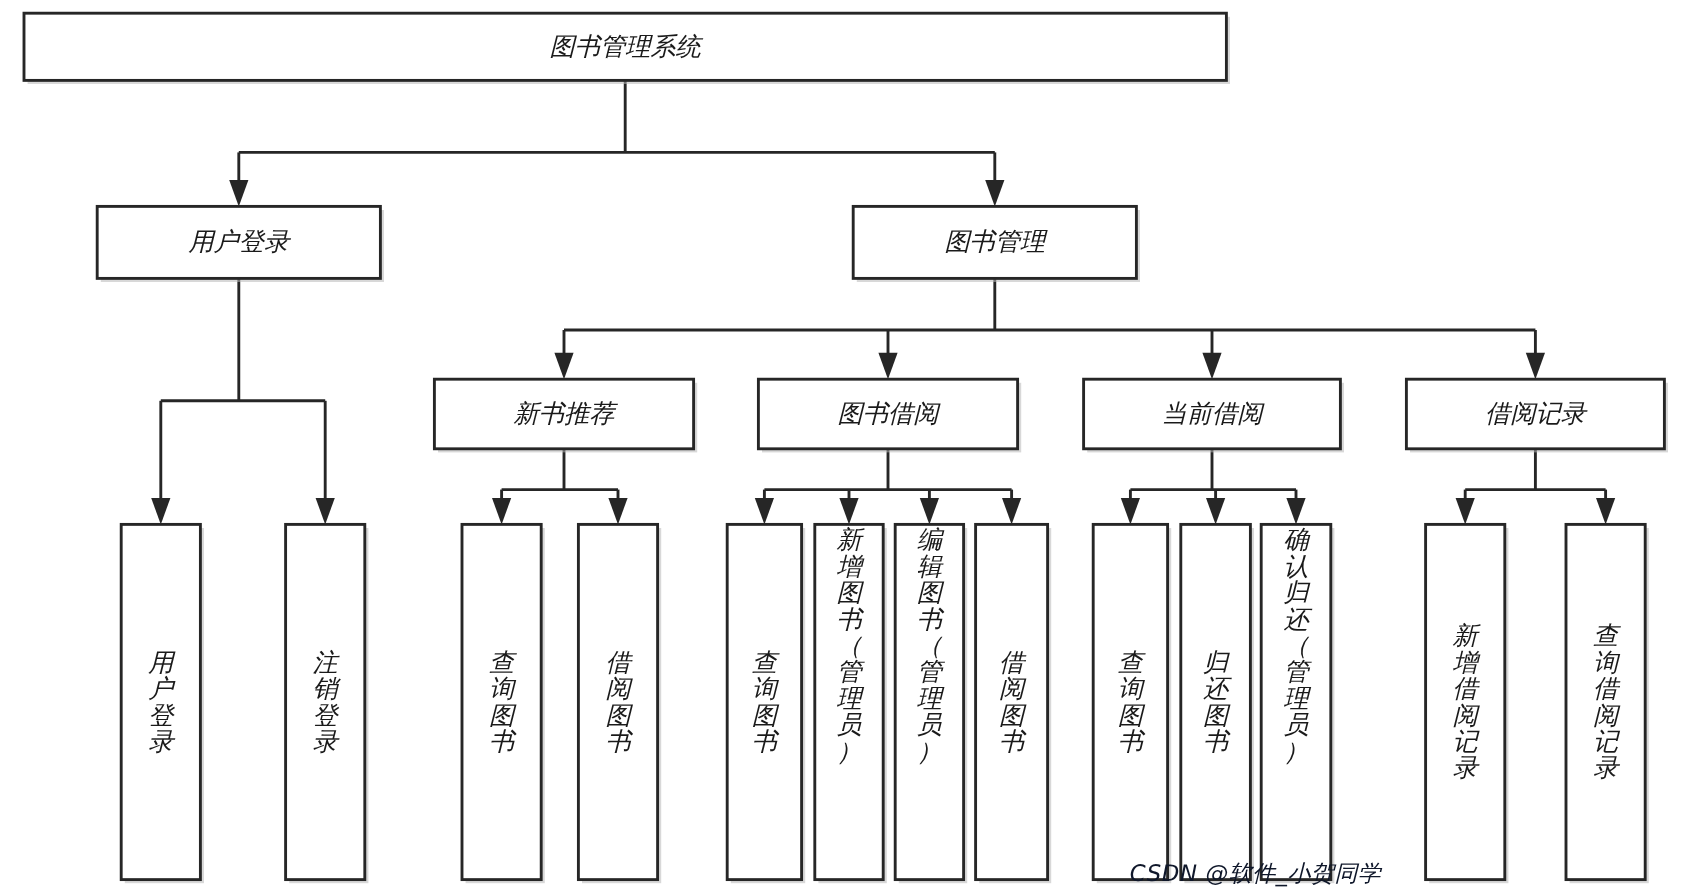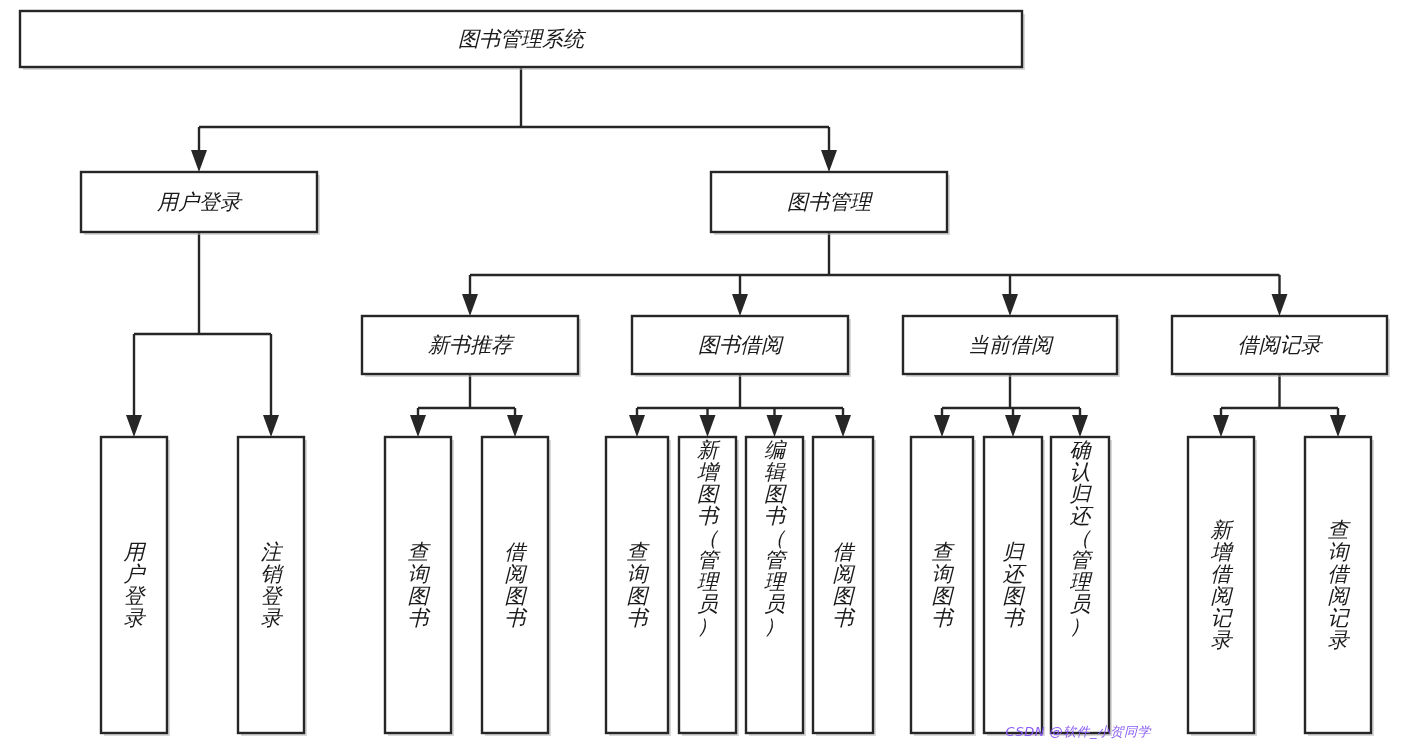--- a/index.html
+++ b/index.html
@@ -58,22 +58,22 @@
   .node-label-vertical {
     fill: #1a1a1a;
     font-family: "DejaVu Sans", "Liberation Sans", sans-serif;
     font-size: 21px;
     text-anchor: middle;
   }
   .watermark {
     position: absolute;
     right: 10px;
     bottom: 6px;
-    color: #8b5cf6;
-    font-size: 13px;
+    color: #0f172a;
+    font-size: 19px;
     font-family: "DejaVu Sans", "Liberation Sans", sans-serif;
     letter-spacing: 0.5px;
     white-space: nowrap;
     user-select: none;
     text-align: center;
   }
 </style>
 </head>
 <body>
 

